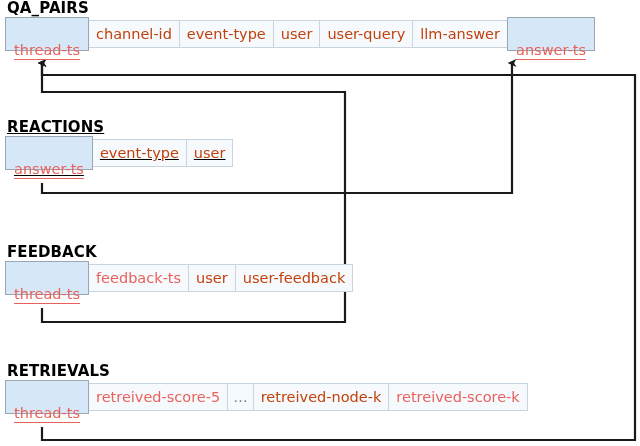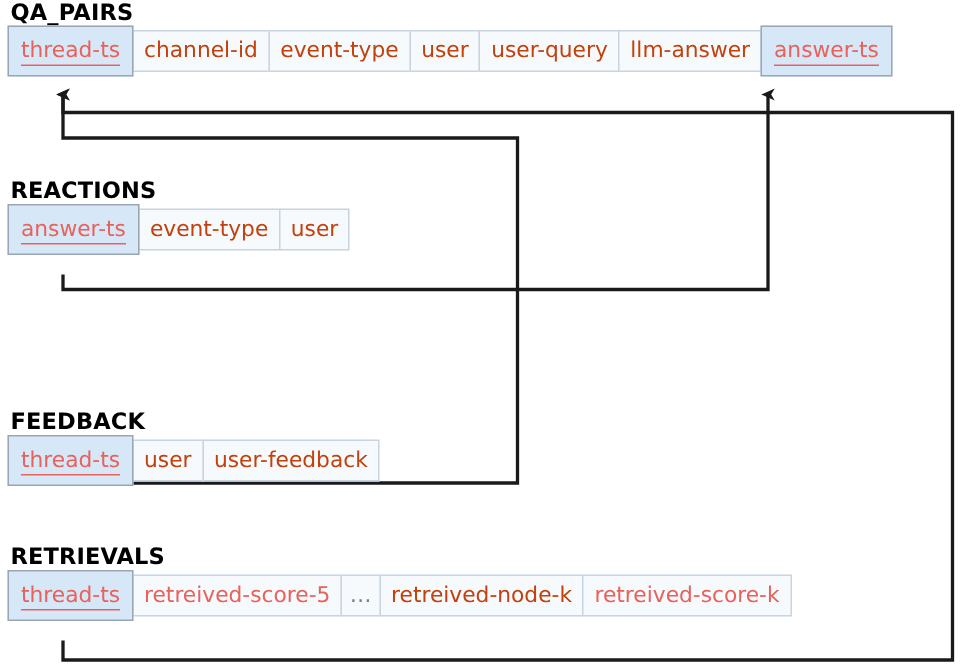--- a/index.html
+++ b/index.html
@@ -37,21 +37,21 @@
   .cell.red{color:#e8625c;}
   .cell.narrow{padding:0 5px;color:#6d8595;}
 
   .cell.key{
     height:34px;line-height:32px;
     margin-top:-3px;
     background:#d6e8f7;
     border:1px solid #9aa7b2;
     color:#e8625c;
     font-size:14.5px;
-    padding:0 8px;
+    padding:16px 8px;
     position:relative;
     z-index:3;
   }
   .cell.key .ul{
     border-bottom:1.4px solid #e8625c;
     padding-bottom:1px;
   }
 </style>
 </head>
 <body>
@@ -82,37 +82,38 @@
       <div class="cell">event-type</div>
       <div class="cell">user</div>
       <div class="cell">user-query</div>
       <div class="cell">llm-answer</div>
       <div class="cell key">
         <span class="ul">answer-ts</span>
       </div>
     </div>
   </div>
 
-  <div class="table-group" style="left:5px; top:119px;">
+  <div class="table-group" style="left:5px; top:119px;text-decoration:underline;">
     <div class="tbl-title">REACTIONS</div>
     <div class="row">
       <div class="cell key">
         <span class="ul">answer-ts</span>
       </div>
       <div class="cell">event-type</div>
       <div class="cell">user</div>
     </div>
   </div>
 
-  <div class="table-group" style="left:5px; top:244px;margin-top:29px;">
+  <div class="table-group" style="left:5px; top:244px;">
     <div class="tbl-title">FEEDBACK</div>
     <div class="row">
       <div class="cell key">
         <span class="ul">thread-ts</span>
       </div>
+      <div class="cell red">feedback-ts</div>
       <div class="cell">user</div>
       <div class="cell">user-feedback</div>
     </div>
   </div>
 
   <div class="table-group" style="left:5px; top:363px;">
     <div class="tbl-title">RETRIEVALS</div>
     <div class="row">
       <div class="cell key">
         <span class="ul">thread-ts</span>

